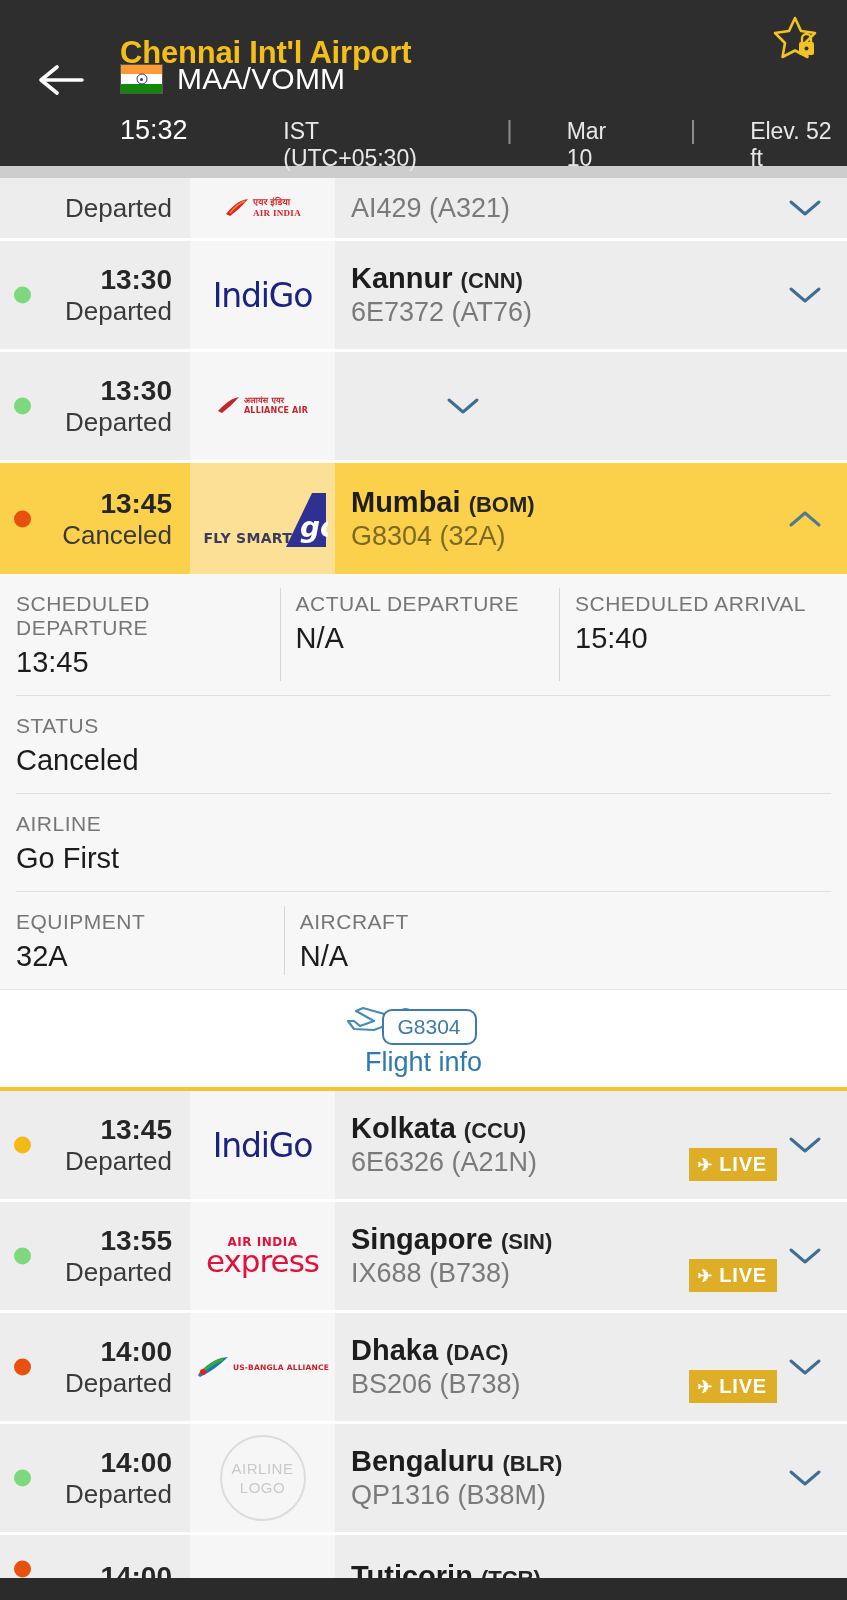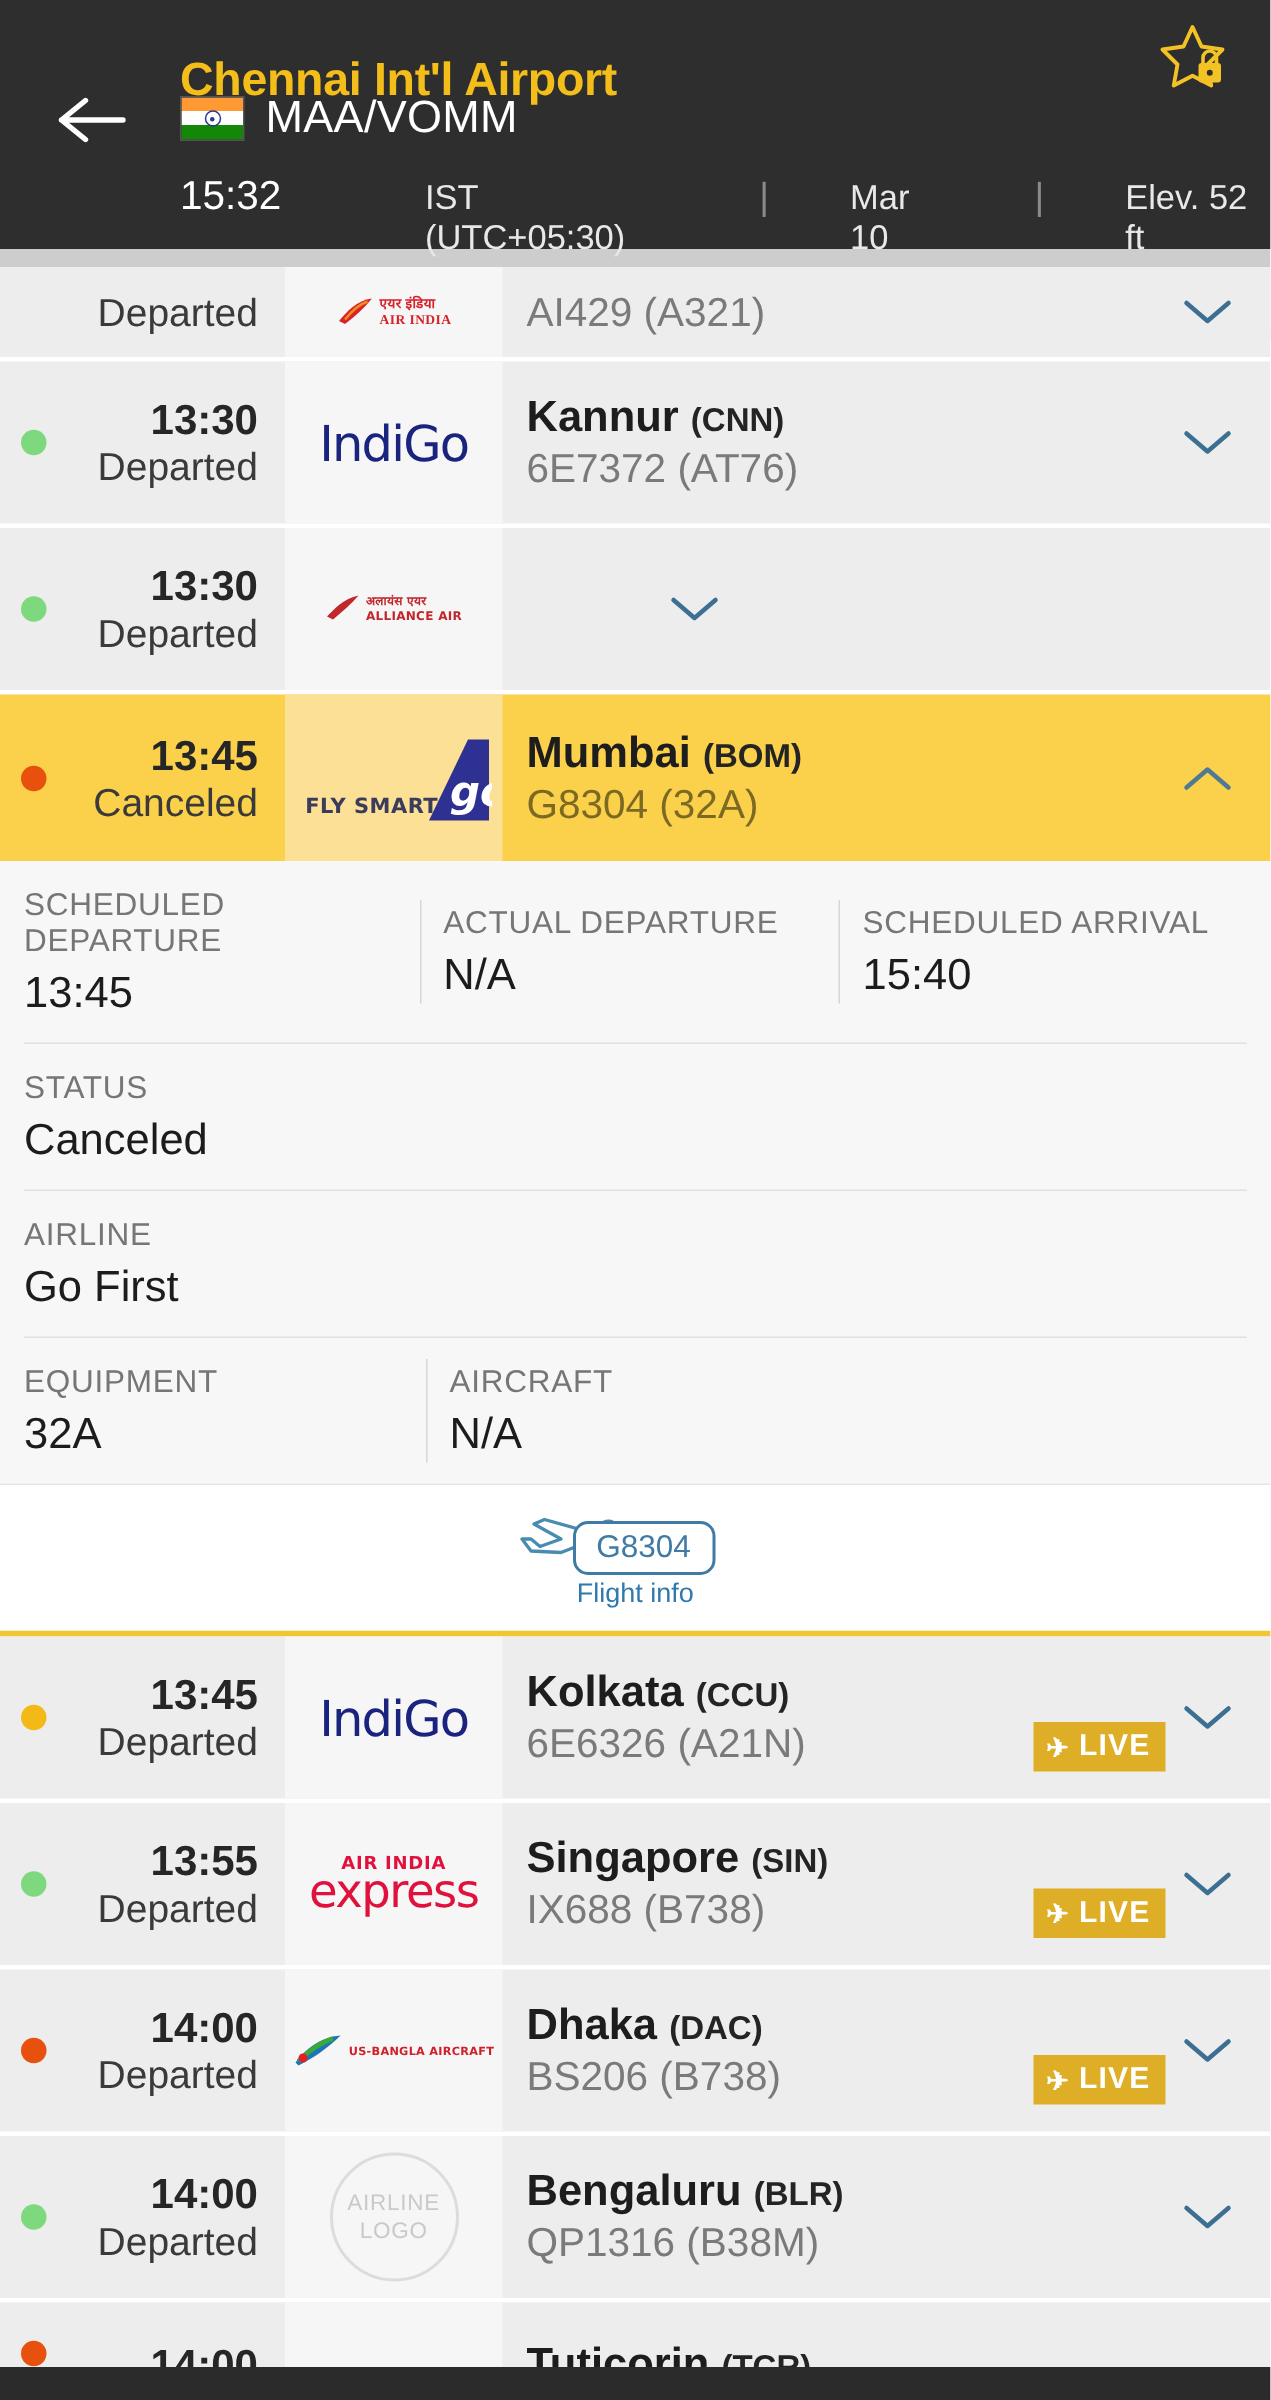--- a/index.html
+++ b/index.html
@@ -202,21 +202,20 @@
   .chev { width: 40px; height: 24px; flex: 0 0 auto; }
 
   
   .panel {
     background: #f7f7f8;
     border-bottom: 4px solid #f3c533;
   }
   .panel-grid {
     display: flex;
     padding: 0;
-    align-items: center;
   }
   .pcell {
     padding: 18px 14px 16px 16px;
     position: relative;
     flex: 1 1 0;
   }
   .pcell + .pcell::before {
     content: "";
     position: absolute;
     left: 0; top: 14px; bottom: 14px;
@@ -264,21 +263,21 @@
     background: #ffffff;
     position: absolute;
     left: 38px; top: 10px;
   }
   .fi-plane {
     position: absolute;
     left: 0; top: 0;
   }
   .fi-label {
     color: #2f79ad;
-    font-size: 18px;
+    font-size: 27px;
     margin-top: 2px;
   }
 
   
   .logo-ai { display: flex; align-items: center; gap: 3px; }
   .logo-ai-txt {
     font-size: 9px; font-weight: bold; color: #d8232a;
     line-height: 1.25; letter-spacing: 0.3px;
     font-family: Liberation Serif, serif;
   }
@@ -606,21 +605,21 @@
         <div class="t-time">14:00</div>
         <div class="t-status">Departed</div>
       </div>
       <div class="col-logo">
         <div class="logo-usbangla">
           <svg width="34" height="24" viewBox="0 0 34 24">
               <path d="M2 20 C8 12 18 3 32 2 C24 10 14 17 4 22 Z" fill="#1b75bb"></path>
               <path d="M4 19 C10 13 18 7 27 4" stroke="#3aaa35" stroke-width="3" fill="none"></path>
               <circle cx="7" cy="17" r="3" fill="#e31e24"></circle>
             </svg>
-          <div class="logo-usbangla-txt">US-BANGLA AIRCRAFT</div>
+          <div class="logo-usbangla-txt">US-BANGLA ALLIANCE</div>
         </div>
       </div>
       <div class="col-dest">
         <div class="d-city"><span>Dhaka</span> <span class="iata">(DAC)</span></div>
         <div class="d-flight">BS206 (B738)</div>
       </div>
       <div class="col-right">
         <div class="live-badge">
           <span class="plane">✈</span>
           <span>LIVE</span>

